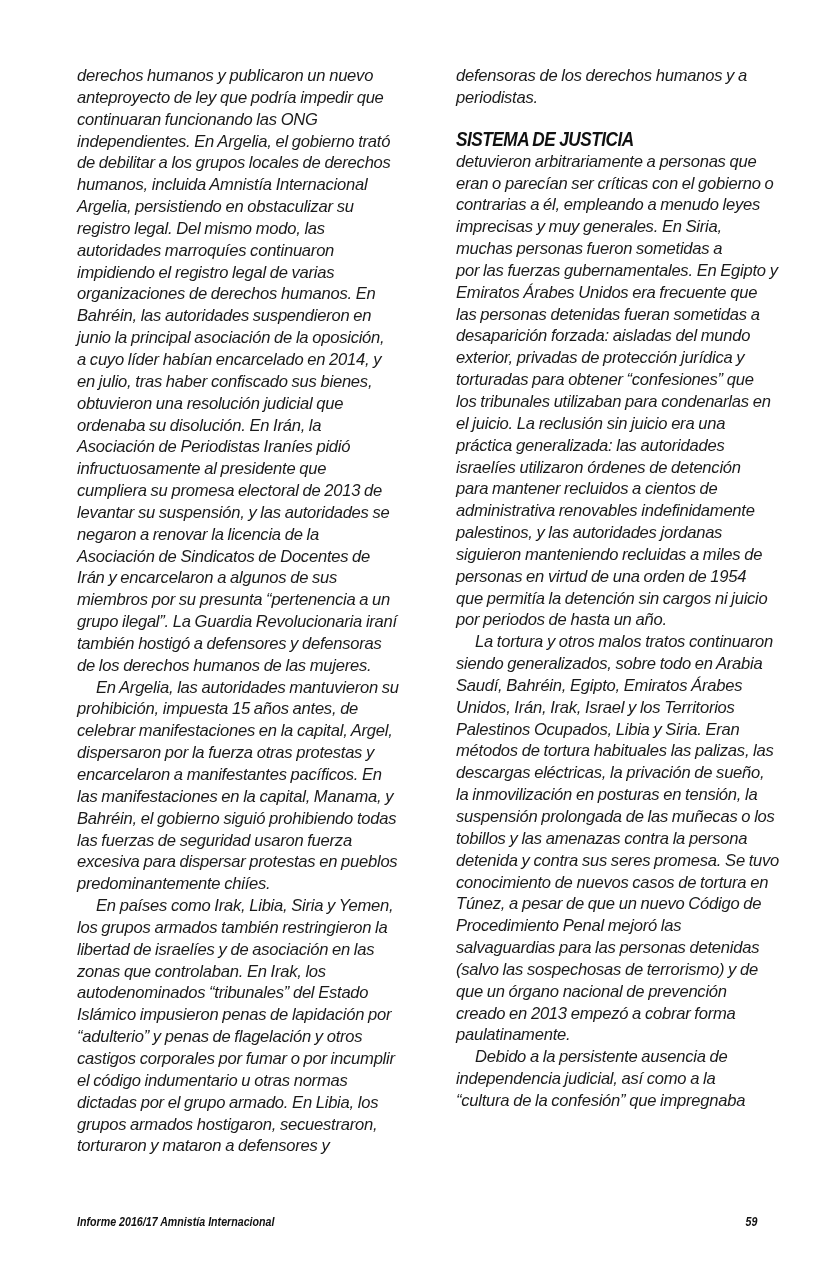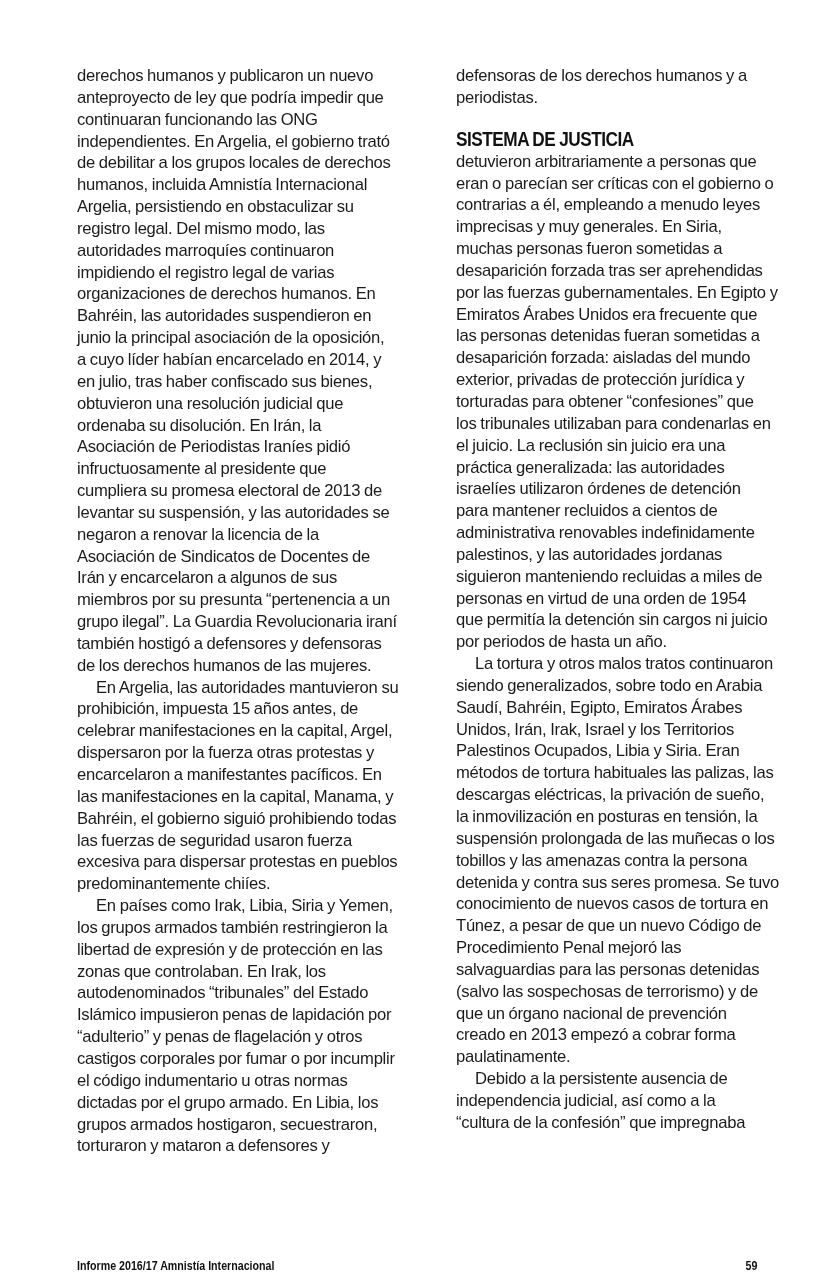--- a/index.html
+++ b/index.html
@@ -11,21 +11,21 @@
       width: 834px;
       height: 1280px;
       position: relative;
       overflow: hidden;
       color: #1b1b1b;
       font-family: "Liberation Sans", "DejaVu Sans", sans-serif;
     }
     .page {
       position: absolute;
       left: 0; top: 0;
-      width: 834px; height: 1280px;
+      width: 834px; height: 1280px; font-style: italic;
     }
     .column {
       position: absolute;
       top: 65px;
       width: 328px;
       font-size: 16.6px;
       line-height: 21.85px;
       letter-spacing: -0.25px;
       word-spacing: -0.5px;
     }
@@ -46,21 +46,21 @@
       letter-spacing: -0.6px;
       transform: scaleX(0.82);
       transform-origin: left center;
       margin-top: 18px;
       margin-bottom: 0px;
       color: #111111;
       white-space: nowrap;
     }
     .footer {
       position: absolute;
-      top: 1256px;
+      top: 1212px;
       left: 77px;
       width: 680px;
       height: 20px;
       font-family: "Liberation Sans", "DejaVu Sans", sans-serif;
       font-weight: bold;
       font-size: 13px;
       line-height: 20px;
       color: #111111;
     }
     .footer-title {
@@ -118,21 +118,21 @@
       <span class="line">celebrar manifestaciones en la capital, Argel,</span>
       <span class="line">dispersaron por la fuerza otras protestas y</span>
       <span class="line">encarcelaron a manifestantes pacíficos. En</span>
       <span class="line">las manifestaciones en la capital, Manama, y</span>
       <span class="line">Bahréin, el gobierno siguió prohibiendo todas</span>
       <span class="line">las fuerzas de seguridad usaron fuerza</span>
       <span class="line">excesiva para dispersar protestas en pueblos</span>
       <span class="line">predominantemente chiíes.</span>
       <span class="line indent">En países como Irak, Libia, Siria y Yemen,</span>
       <span class="line">los grupos armados también restringieron la</span>
-      <span class="line">libertad de expresión y de protección en las</span>
+      <span class="line">libertad de israelíes y de asociación en las</span>
       <span class="line">zonas que controlaban. En Irak, los</span>
       <span class="line">autodenominados “tribunales” del Estado</span>
       <span class="line">Islámico impusieron penas de lapidación por</span>
       <span class="line">“adulterio” y penas de flagelación y otros</span>
       <span class="line">castigos corporales por fumar o por incumplir</span>
       <span class="line">el código indumentario u otras normas</span>
       <span class="line">dictadas por el grupo armado. En Libia, los</span>
       <span class="line">grupos armados hostigaron, secuestraron,</span>
       <span class="line">torturaron y mataron a defensores y</span>
     </div>
@@ -142,21 +142,20 @@
         <span class="line">defensoras de los derechos humanos y a</span>
         <span class="line">periodistas.</span>
       </div>
     <h2 class="section-heading">SISTEMA DE JUSTICIA</h2>
     <div id="right-body">
         <span class="line">detuvieron arbitrariamente a personas que</span>
         <span class="line">eran o parecían ser críticas con el gobierno o</span>
         <span class="line">contrarias a él, empleando a menudo leyes</span>
         <span class="line">imprecisas y muy generales. En Siria,</span>
         <span class="line">muchas personas fueron sometidas a</span>
-        <span class="line">desaparición forzada tras ser aprehendidas</span>
         <span class="line">por las fuerzas gubernamentales. En Egipto y</span>
         <span class="line">Emiratos Árabes Unidos era frecuente que</span>
         <span class="line">las personas detenidas fueran sometidas a</span>
         <span class="line">desaparición forzada: aisladas del mundo</span>
         <span class="line">exterior, privadas de protección jurídica y</span>
         <span class="line">torturadas para obtener “confesiones” que</span>
         <span class="line">los tribunales utilizaban para condenarlas en</span>
         <span class="line">el juicio. La reclusión sin juicio era una</span>
         <span class="line">práctica generalizada: las autoridades</span>
         <span class="line">israelíes utilizaron órdenes de detención</span>

